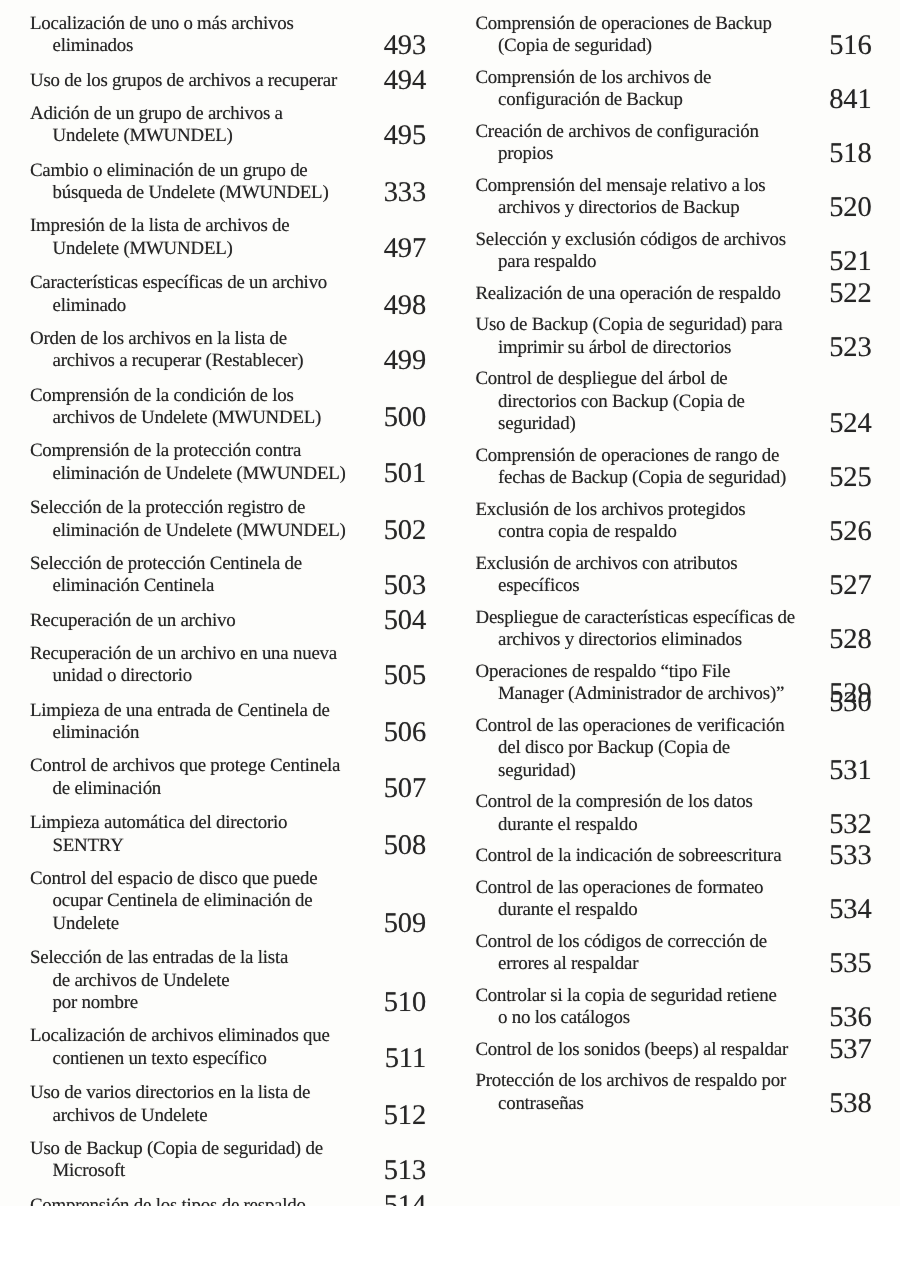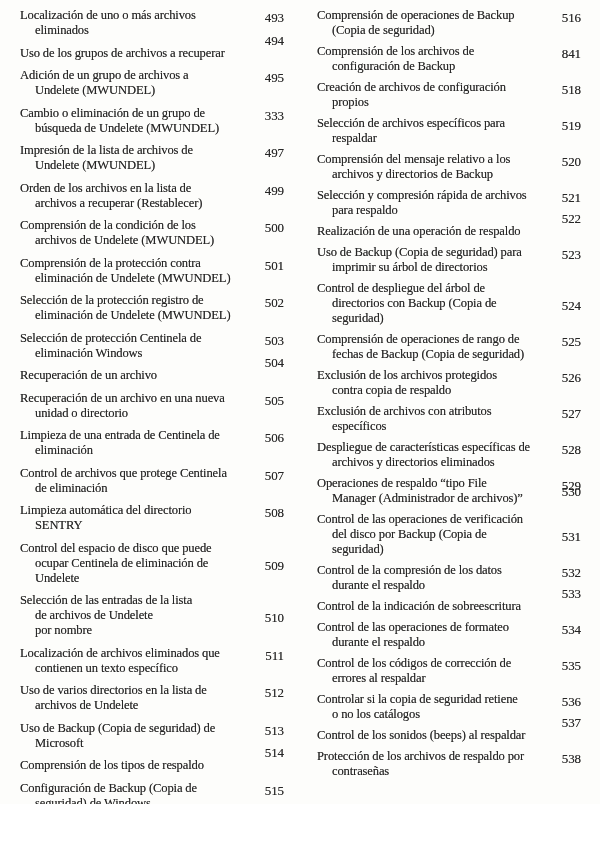--- a/index.html
+++ b/index.html
@@ -33,22 +33,22 @@
     font-size: 12.6px;
     line-height: 15px;
     letter-spacing: -0.15px;
     white-space: nowrap;
     text-shadow: 0 0 0.5px rgba(45,42,40,0.55);
   }
   .ln.cont { padding-left: 15px; }
   .pagenum {
     position: absolute;
     right: 0;
-    bottom: 13px;
-    font-size: 13px;
+    bottom: 0;
+    font-size: 19px;
     line-height: 15px;
     letter-spacing: -0.1px;
     text-shadow: 0 0 0.5px rgba(45,42,40,0.55);
   }
 </style>
 </head>
 <body>
 
 <div class="sheet">
   <div class="col col-left">
@@ -84,20 +84,27 @@
   </div>
 
   <div class="entry">
     <div class="title">
           <div class="ln">Impresión de la lista de archivos de</div>
           <div class="ln cont">Undelete (MWUNDEL)</div>
         </div>
     <span class="pagenum">497</span>
   </div>
 
+  <div class="entry">
+    <div class="title">
+          <div class="ln">Características específicas de un archivo</div>
+          <div class="ln cont">eliminado</div>
+        </div>
+    <span class="pagenum">498</span>
+  </div>
 
   <div class="entry">
     <div class="title">
           <div class="ln">Orden de los archivos en la lista de</div>
           <div class="ln cont">archivos a recuperar (Restablecer)</div>
         </div>
     <span class="pagenum">499</span>
   </div>
 
   <div class="entry">
@@ -120,21 +127,21 @@
     <div class="title">
           <div class="ln">Selección de la protección registro de</div>
           <div class="ln cont">eliminación de Undelete (MWUNDEL)</div>
         </div>
     <span class="pagenum">502</span>
   </div>
 
   <div class="entry">
     <div class="title">
           <div class="ln">Selección de protección Centinela de</div>
-          <div class="ln cont">eliminación Windows</div>
+          <div class="ln cont">eliminación Centinela</div>
         </div>
     <span class="pagenum">503</span>
   </div>
 
   <div class="entry">
     <div class="title">
           <div class="ln">Recuperación de un archivo</div>
         </div>
     <span class="pagenum">504</span>
   </div>
@@ -246,39 +253,32 @@
   </div>
 
   <div class="entry">
     <div class="title">
           <div class="ln">Creación de archivos de configuración</div>
           <div class="ln cont">propios</div>
         </div>
     <span class="pagenum">518</span>
   </div>
 
-  <div class="entry">
-    <div class="title">
-          <div class="ln">Selección de archivos específicos para</div>
-          <div class="ln cont">respaldar</div>
-        </div>
-    <span class="pagenum">519</span>
-  </div>
 
   <div class="entry">
     <div class="title">
           <div class="ln">Comprensión del mensaje relativo a los</div>
           <div class="ln cont">archivos y directorios de Backup</div>
         </div>
     <span class="pagenum">520</span>
   </div>
 
   <div class="entry">
     <div class="title">
-          <div class="ln">Selección y compresión rápida de archivos</div>
+          <div class="ln">Selección y exclusión códigos de archivos</div>
           <div class="ln cont">para respaldo</div>
         </div>
     <span class="pagenum">521</span>
   </div>
 
   <div class="entry">
     <div class="title">
           <div class="ln">Realización de una operación de respaldo</div>
         </div>
     <span class="pagenum">522</span>

